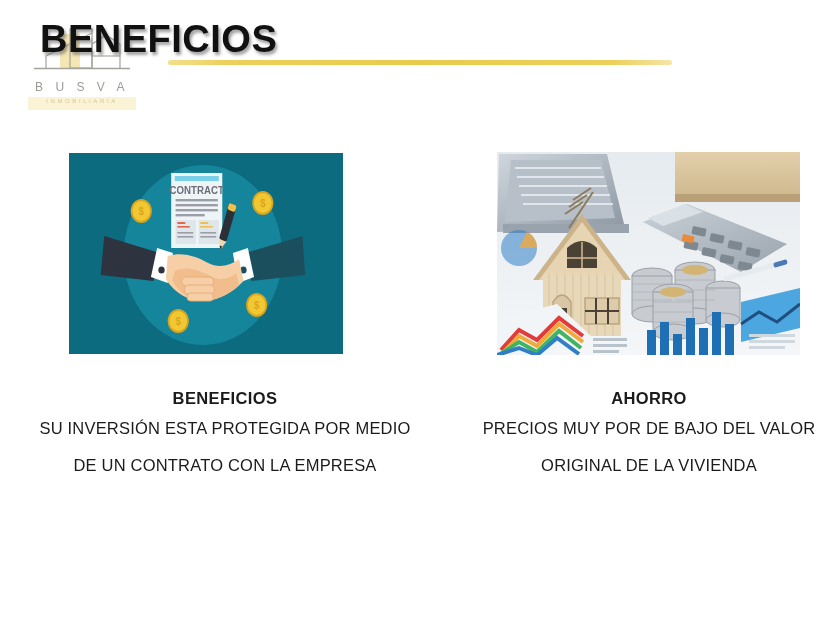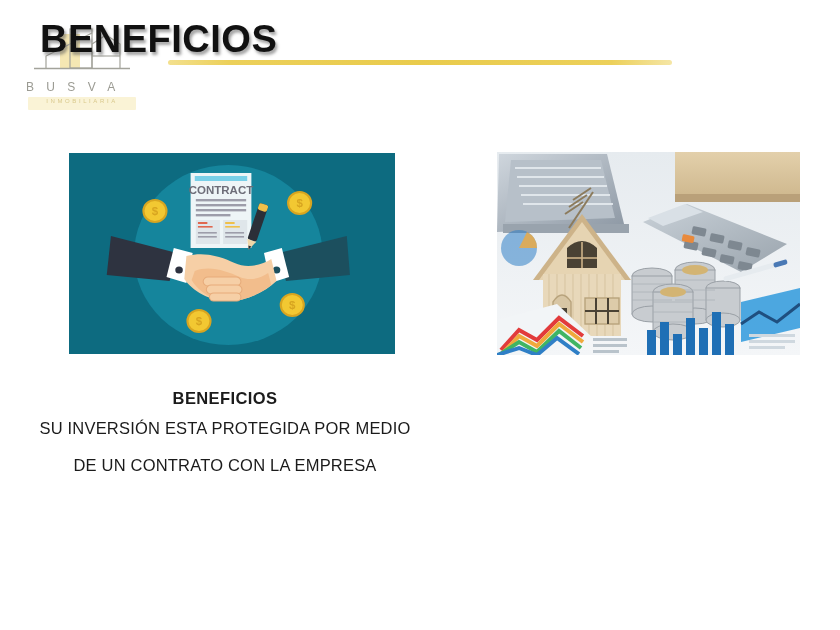--- a/index.html
+++ b/index.html
@@ -35,20 +35,21 @@
     left: 0;
     top: 0;
     width: 112px;
     height: 56px;
   }
   .logo-word {
     position: absolute;
     left: 0;
     top: 54px;
     width: 112px;
+    text-align: center;
     font-size: 12px;
     letter-spacing: 4.5px;
     color: #9b9b93;
     font-family: "Liberation Sans", sans-serif;
   }
   .logo-sub-wrap {
     position: absolute;
     left: 2px;
     top: 71px;
     width: 108px;
@@ -91,21 +92,21 @@
     height: 5px;
     background: linear-gradient(90deg,#f3e08e 0%, #ecd05a 12%, #e9cb4c 50%, #ecd05a 88%, #f5e6a6 100%);
     border-radius: 3px;
   }
 
   
   .card-left {
     position: absolute;
     left: 69px;
     top: 153px;
-    width: 326px;
+    width: 274px;
     height: 201px;
     overflow: hidden;
   }
   .card-right {
     position: absolute;
     left: 497px;
     top: 152px;
     width: 303px;
     height: 203px;
     overflow: hidden;
@@ -403,14 +404,18 @@
         <path d="M22 96 L40 96 A18 18 0 0 0 30 80 Z" fill="#f0a93c" opacity=".8"></path>
       </g>
     </svg>
   </div>
 
   <div class="caption caption-left">
     <div class="cap-head">BENEFICIOS</div>
     <div class="cap-body">SU INVERSIÓN ESTA PROTEGIDA POR MEDIO DE UN CONTRATO CON LA EMPRESA</div>
   </div>
 
+  <div class="caption caption-right">
+    <div class="cap-head">AHORRO</div>
+    <div class="cap-body">PRECIOS MUY POR DE BAJO DEL VALOR ORIGINAL DE LA VIVIENDA</div>
+  </div>
 
 </div>
 
 </body></html>

